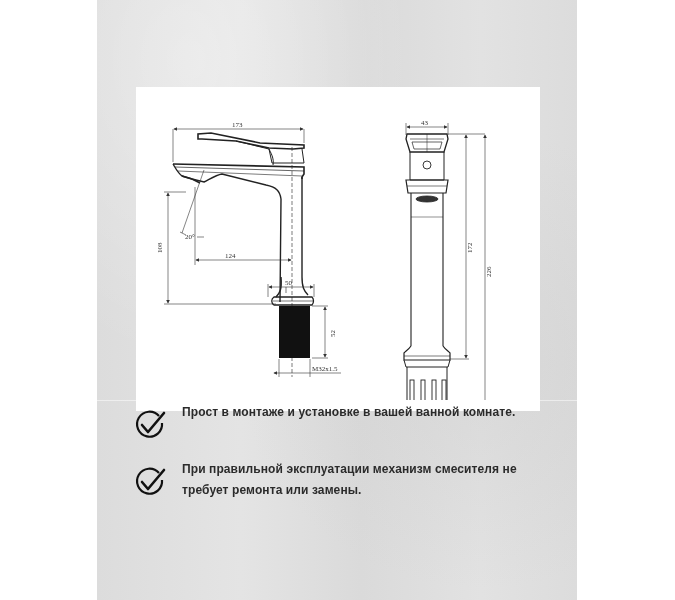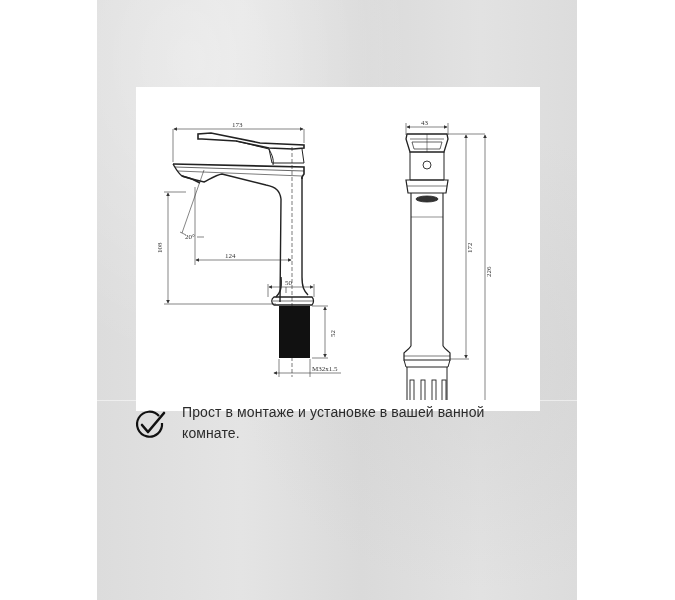--- a/index.html
+++ b/index.html
@@ -22,21 +22,21 @@
     }
     .card svg { position: absolute; left: 0; top: 0; }
     .dim { font-family: "Liberation Serif", serif; font-size: 7px; fill: #333; }
     .features { position: absolute; left: 36px; top: 400px; width: 420px; }
     .feature { position: relative; height: 57px; margin-bottom: 0; }
     .feature .check {
       position: absolute; left: 0; top: 8px; width: 34px; height: 34px;
     }
     .feature .text {
       position: absolute; left: 49px; top: 2px; width: 360px;
-      font-size: 14px; line-height: 21px; color: #2b2b2b; letter-spacing: 0.1px;
+      font-size: 12px; line-height: 21px; color: #2b2b2b; letter-spacing: 0.1px; font-weight: bold;
     }
   </style>
 </head>
 <body>
 
 <div class="panel">
   <div class="card">
     <svg width="404" height="313" viewBox="0 0 404 313">
       <defs>
         <marker id="arr" markerWidth="6" markerHeight="6" refX="5" refY="3" orient="auto-start-reverse">
@@ -157,14 +157,21 @@
   </div>
 
   <div class="features">
     <div class="feature">
       <svg class="check" viewBox="0 0 34 34">
         <path d="M26,8 A12.5,12.5 0 1 0 29,15" fill="none" stroke="#111" stroke-width="2.2"></path>
         <path d="M9,17 L15,24 L31,5" fill="none" stroke="#111" stroke-width="2.6" stroke-linecap="round" stroke-linejoin="round"></path>
       </svg>
       <div class="text">Прост в монтаже и установке в вашей ванной комнате.</div>
     </div>
+    <div class="feature">
+      <svg class="check" viewBox="0 0 34 34">
+        <path d="M26,8 A12.5,12.5 0 1 0 29,15" fill="none" stroke="#111" stroke-width="2.2"></path>
+        <path d="M9,17 L15,24 L31,5" fill="none" stroke="#111" stroke-width="2.6" stroke-linecap="round" stroke-linejoin="round"></path>
+      </svg>
+      <div class="text">При правильной эксплуатации механизм смесителя не требует ремонта или замены.</div>
+    </div>
   </div>
 </div>
 
 </body></html>

